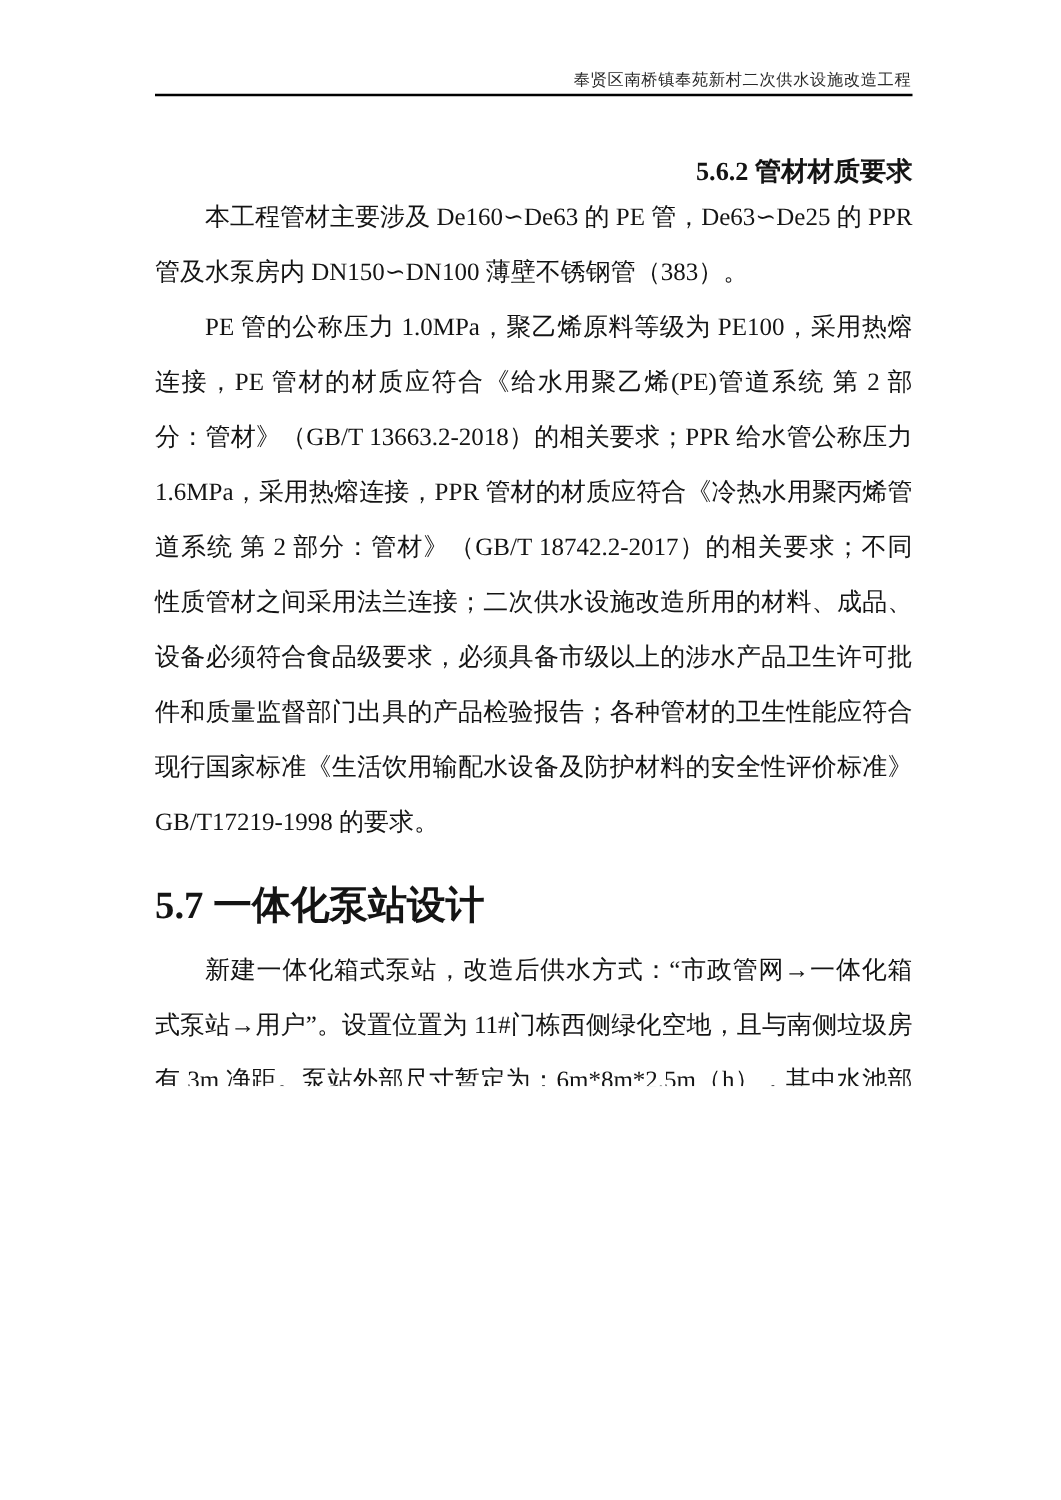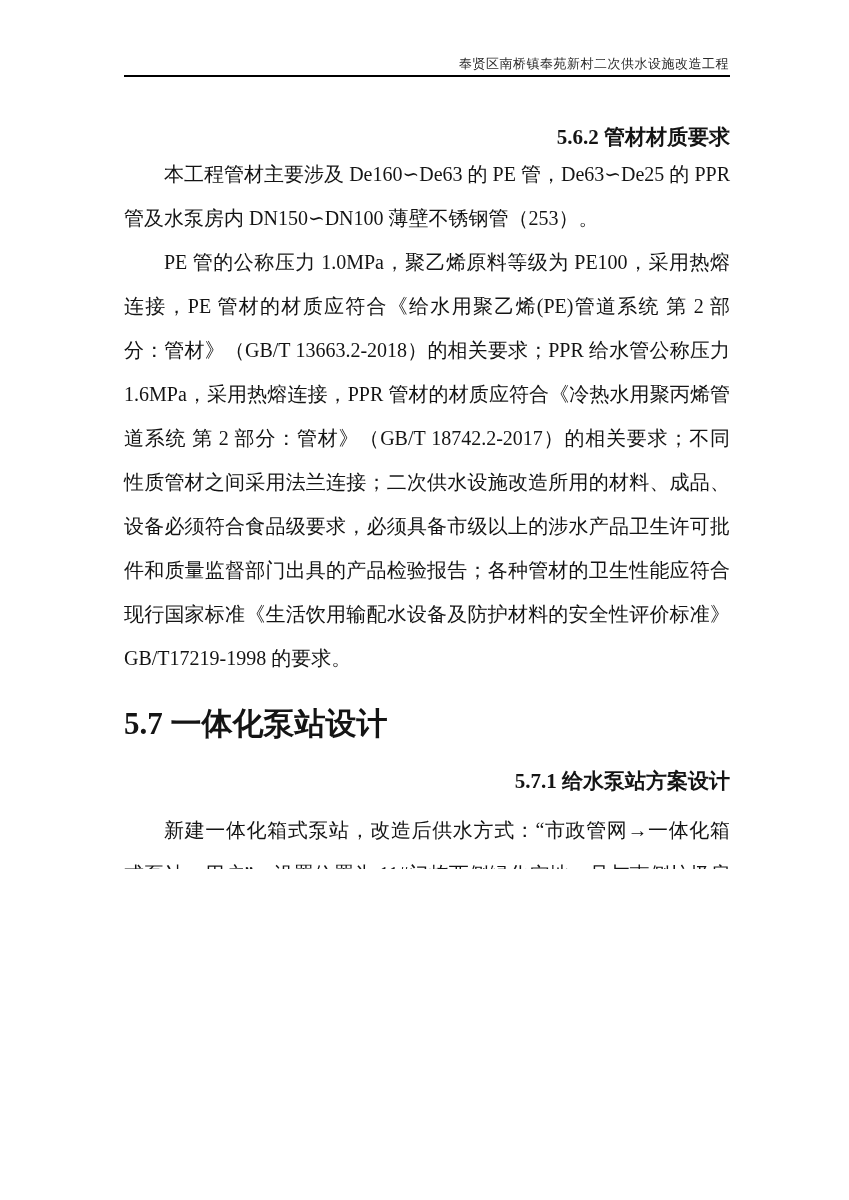--- a/index.html
+++ b/index.html
@@ -81,27 +81,26 @@
 <div class="page">
 
   <div class="header-title">奉贤区南桥镇奉苑新村二次供水设施改造工程</div>
   <div class="header-rule"></div>
 
   <div class="content">
 
 
     <h3>5.6.2 管材材质要求</h3>
 
-    <p class="indent">本工程管材主要涉及 De160∽De63 的 PE 管，De63∽De25 的 PPR 管及水泵房内 DN150∽DN100 薄壁不锈钢管（253）。</p>
+    <p class="indent">本工程管材主要涉及 De160∽De63 的 PE 管，De63∽De25 的 PPR 管及水泵房内 DN150∽DN100 薄壁不锈钢管（383）。</p>
 
     <p class="indent">PE 管的公称压力 1.0MPa，聚乙烯原料等级为 PE100，采用热熔连接，PE 管材的材质应符合《给水用聚乙烯(PE)管道系统 第 2 部分：管材》（GB/T 13663.2-2018）的相关要求；PPR 给水管公称压力 1.6MPa，采用热熔连接，PPR 管材的材质应符合《冷热水用聚丙烯管道系统 第 2 部分：管材》（GB/T 18742.2-2017）的相关要求；不同性质管材之间采用法兰连接；二次供水设施改造所用的材料、成品、设备必须符合食品级要求，必须具备市级以上的涉水产品卫生许可批件和质量监督部门出具的产品检验报告；各种管材的卫生性能应符合现行国家标准《生活饮用输配水设备及防护材料的安全性评价标准》GB/T17219-1998 的要求。</p>
 
     <h2>5.7 一体化泵站设计</h2>
 
-    <h3>5.7.1 给水泵站方案设计</h3>
 
     <p class="indent pump">新建一体化箱式泵站，改造后供水方式：“市政管网→一体化箱式泵站→用户”。设置位置为 11#门栋西侧绿化空地，且与南侧垃圾房有 3m 净距。泵站外部尺寸暂定为：6m*8m*2.5m（h），其中水池部分尺寸为：6m*4.5m*2.5m（h），水池有效容积为 42 吨。泵站设置位置由 2024 年南桥镇奉苑新村旧住房修缮工程中做多方征询确定。</p>
 
   </div>
 
   <div class="footer">
     <span>41</span>
   </div>
 
 </div>

